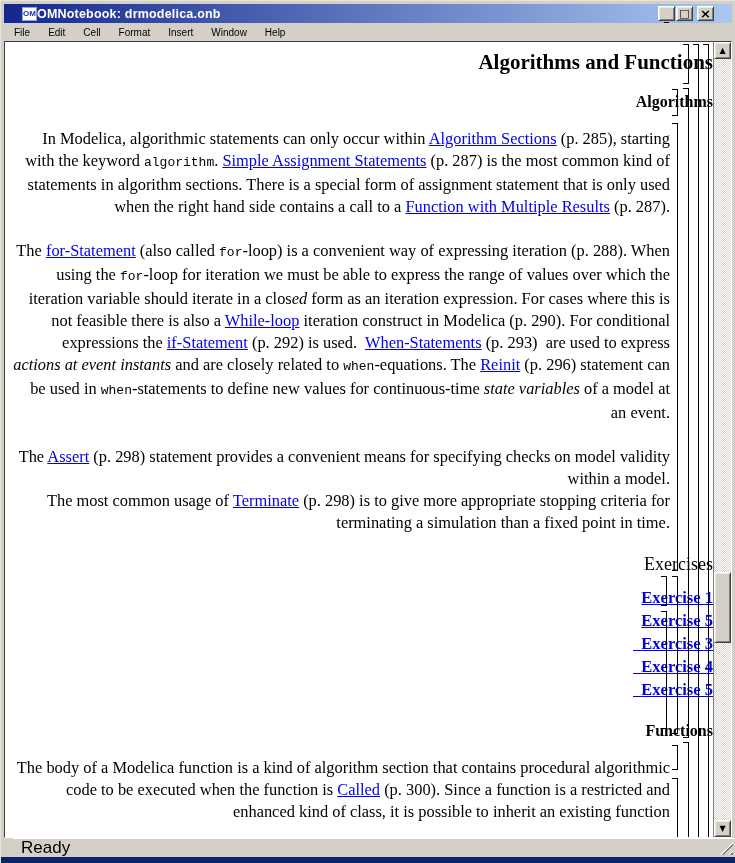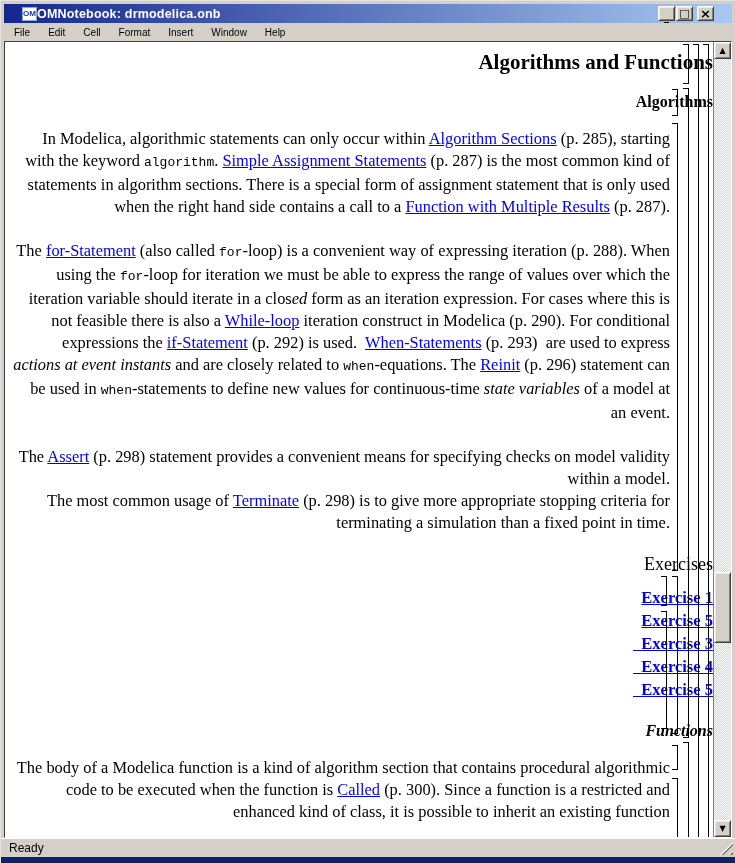--- a/index.html
+++ b/index.html
@@ -57,21 +57,21 @@
   }
   
   .doc{
     position:absolute;left:0;top:0;right:0;bottom:0;
     padding:5px 0 0 7px;color:var(--text,#000);
     font-family:"Liberation Serif",serif;
     text-align:right;
   }
   .doc-title{font-weight:bold;font-size:21px;line-height:26px;margin:2px 0 17px 0;}
   .doc-h2{font-weight:bold;font-size:16px;line-height:20px;margin:0 0 16px 0;}
-  .linklist + .doc-h2{margin-top:20px;font-style:italic;}
+  .linklist + .doc-h2{margin-top:20px;}
   .doc-h3{font-size:18px;line-height:16px;margin:12px 0 14px 0;}
   .para{
     font-size:16.4px;line-height:22px;margin:0 0 22px 0;width:658px;
     white-space:pre-wrap;
   }
   .seg-plain{}
   .seg-link{color:var(--link,#0000ee);text-decoration:underline;cursor:pointer;}
   .seg-code{font-family:"Liberation Mono",monospace;font-size:13px;}
   .seg-em{font-style:italic;}
   .linklist{margin:0 0 12px 20px;font-size:16.5px;line-height:23px;font-weight:bold;}
@@ -102,25 +102,25 @@
   .sb-track{flex:1 1 auto;position:relative;}
   .sb-thumb{
     position:absolute;left:0;right:0;top:513px;height:71px;
     background:var(--chrome,#d4d0c8);
     border-top:1px solid #fff;border-left:1px solid #fff;
     border-right:1px solid #404040;border-bottom:1px solid #404040;
     box-shadow:inset 1px 1px 0 #ece9e2,inset -1px -1px 0 #808080;
   }
   
   .statusbar{
-    position:absolute;left:0;right:0;bottom:6px;height:19px;
+    position:absolute;left:12px;right:0;bottom:6px;height:19px;
     background:var(--chrome,#d4d0c8);
     box-shadow:inset 0 1px 0 #fff;
     display:flex;align-items:center;padding-left:8px;
-    font-size:12px;color:#000;
+    font-size:17px;color:#000;
   }
   .grip{
     position:absolute;right:2px;bottom:2px;width:13px;height:13px;
     background:repeating-linear-gradient(135deg,transparent 0 3px,#fff 3px 4px,#808080 4px 6px);
     clip-path:polygon(100% 0,100% 100%,0 100%);
   }
   .bottomstrip{
     position:absolute;left:0;right:0;bottom:0;height:6px;
     background:var(--window_bottom_strip,#0a246a);
   }

